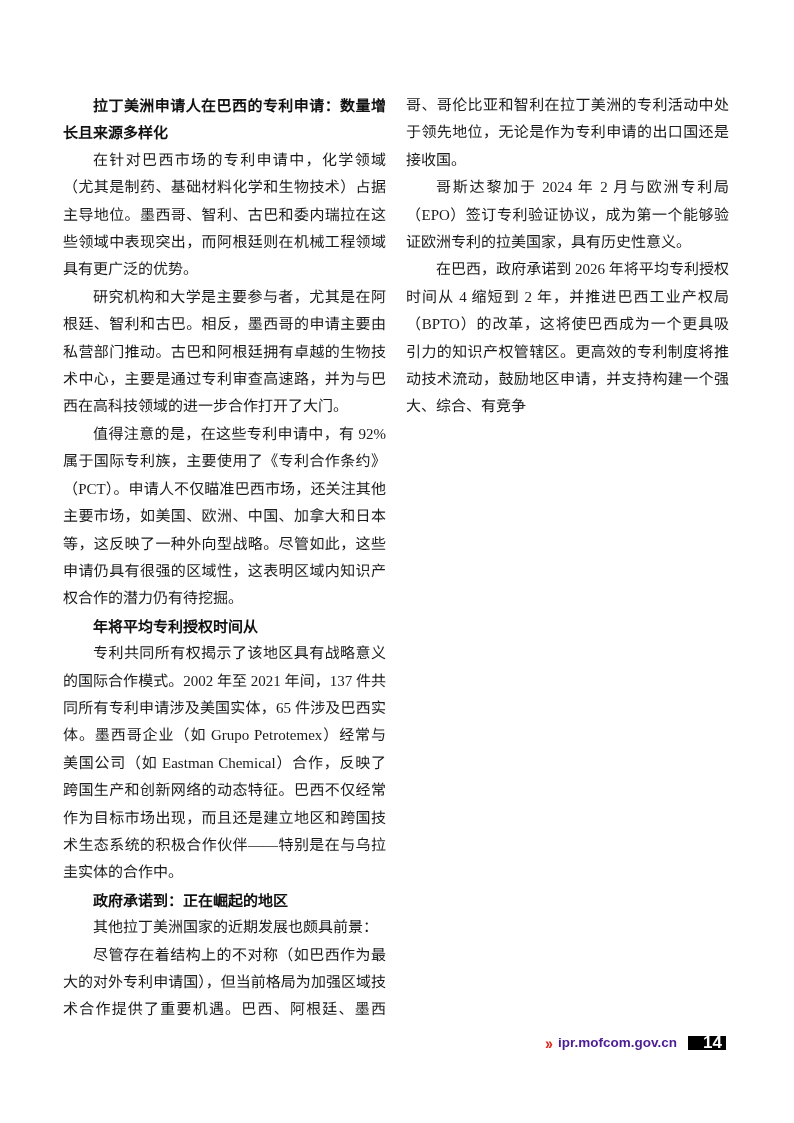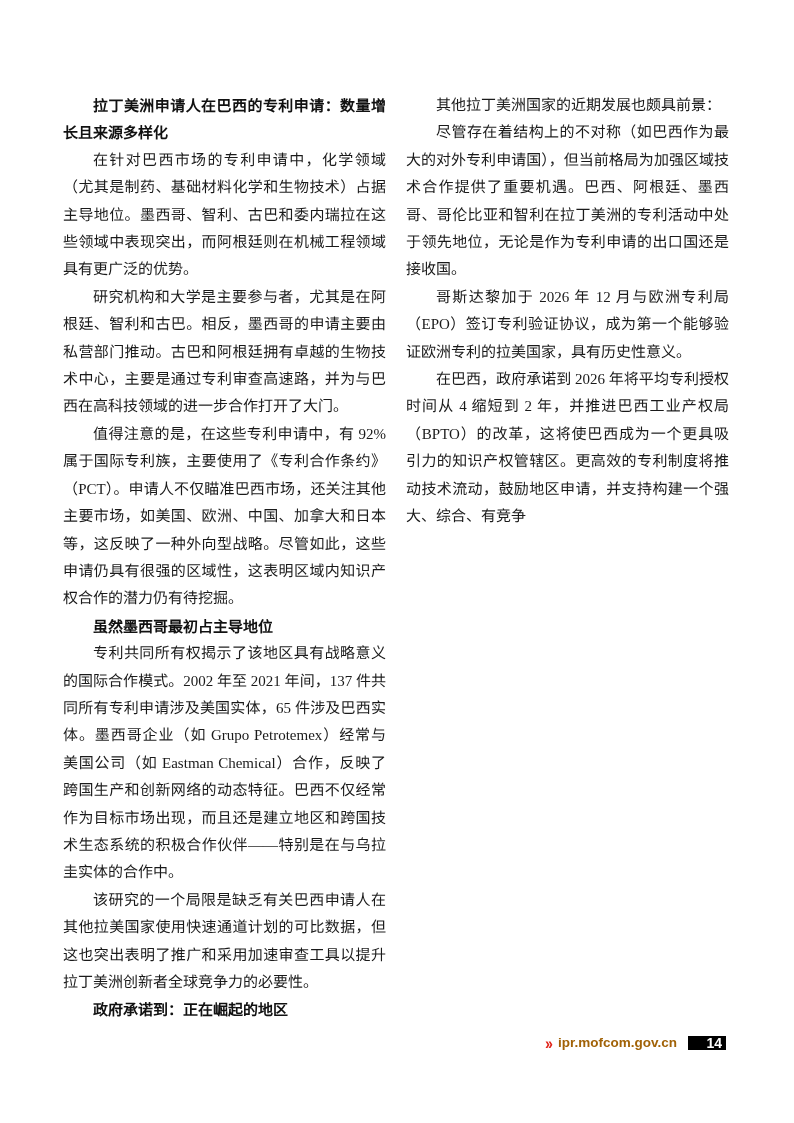--- a/index.html
+++ b/index.html
@@ -59,54 +59,53 @@
     font-weight: bold;
     font-size: 15px;
     line-height: 14px;
     letter-spacing: -2px;
     transform: scaleY(1.1);
   }
   .footer .site {
     font-family: "Liberation Sans", "DejaVu Sans", sans-serif;
     font-weight: bold;
     font-size: 13.5px;
-    color: #a16207;
+    color: #4c1d95;
     line-height: 14px;
   }
   .footer .page-box {
     width: 34px;
     height: 14px;
     background: #000000;
     color: #ffffff;
     font-family: "Liberation Sans", "DejaVu Sans", sans-serif;
     font-weight: bold;
-    font-size: 14px;
+    font-size: 17px;
     line-height: 14px;
     text-align: right;
     padding-right: 4px;
     margin-left: 4px;
   }
 </style>
 </head>
 <body>
 
 <div class="page">
 
   <div class="page-content">
     <p class="hd">拉丁美洲申请人在巴西的专利申请：数量增长且来源多样化</p>
     <p>在针对巴西市场的专利申请中，化学领域（尤其是制药、基础材料化学和生物技术）占据主导地位。墨西哥、智利、古巴和委内瑞拉在这些领域中表现突出，而阿根廷则在机械工程领域具有更广泛的优势。</p>
     <p>研究机构和大学是主要参与者，尤其是在阿根廷、智利和古巴。相反，墨西哥的申请主要由私营部门推动。古巴和阿根廷拥有卓越的生物技术中心，主要是通过专利审查高速路，并为与巴西在高科技领域的进一步合作打开了大门。</p>
     <p>值得注意的是，在这些专利申请中，有 92%属于国际专利族，主要使用了《专利合作条约》（PCT）。申请人不仅瞄准巴西市场，还关注其他主要市场，如美国、欧洲、中国、加拿大和日本等，这反映了一种外向型战略。尽管如此，这些申请仍具有很强的区域性，这表明区域内知识产权合作的潜力仍有待挖掘。</p>
-    <p class="hd">虽然墨西哥最初占主导地位</p>
+    <p class="hd">年将平均专利授权时间从</p>
     <p>专利共同所有权揭示了该地区具有战略意义的国际合作模式。2002 年至 2021 年间，137 件共同所有专利申请涉及美国实体，65 件涉及巴西实体。墨西哥企业（如 Grupo Petrotemex）经常与美国公司（如 Eastman Chemical）合作，反映了跨国生产和创新网络的动态特征。巴西不仅经常作为目标市场出现，而且还是建立地区和跨国技术生态系统的积极合作伙伴——特别是在与乌拉圭实体的合作中。</p>
-    <p>该研究的一个局限是缺乏有关巴西申请人在其他拉美国家使用快速通道计划的可比数据，但这也突出表明了推广和采用加速审查工具以提升拉丁美洲创新者全球竞争力的必要性。</p>
     <p class="hd">政府承诺到：正在崛起的地区</p>
     <p>其他拉丁美洲国家的近期发展也颇具前景：</p>
     <p>尽管存在着结构上的不对称（如巴西作为最大的对外专利申请国），但当前格局为加强区域技术合作提供了重要机遇。巴西、阿根廷、墨西哥、哥伦比亚和智利在拉丁美洲的专利活动中处于领先地位，无论是作为专利申请的出口国还是接收国。</p>
-    <p>哥斯达黎加于 2026 年 12 月与欧洲专利局（EPO）签订专利验证协议，成为第一个能够验证欧洲专利的拉美国家，具有历史性意义。</p>
+    <p>哥斯达黎加于 2024 年 2 月与欧洲专利局（EPO）签订专利验证协议，成为第一个能够验证欧洲专利的拉美国家，具有历史性意义。</p>
     <p>在巴西，政府承诺到 2026 年将平均专利授权时间从 4 缩短到 2 年，并推进巴西工业产权局（BPTO）的改革，这将使巴西成为一个更具吸引力的知识产权管辖区。更高效的专利制度将推动技术流动，鼓励地区申请，并支持构建一个强大、综合、有竞争</p>
   </div>
 
   <div class="footer">
     <span class="chevrons">››</span>
     <span class="site">ipr.mofcom.gov.cn</span>
     <span class="page-box">14</span>
   </div>
 
 </div>

